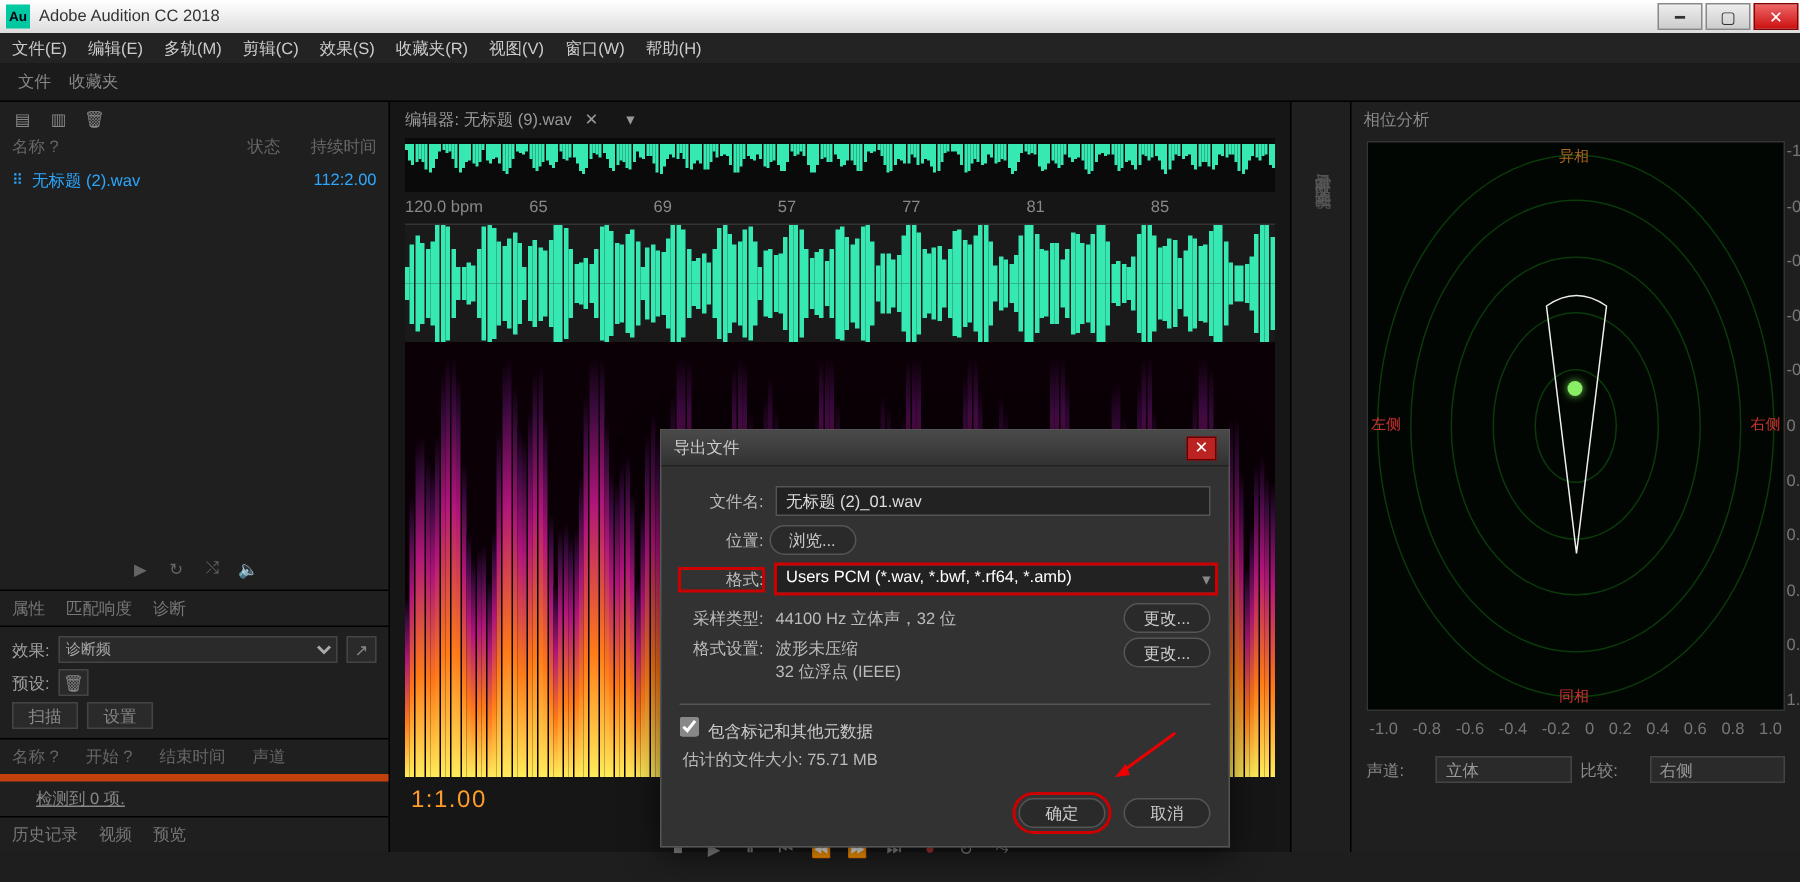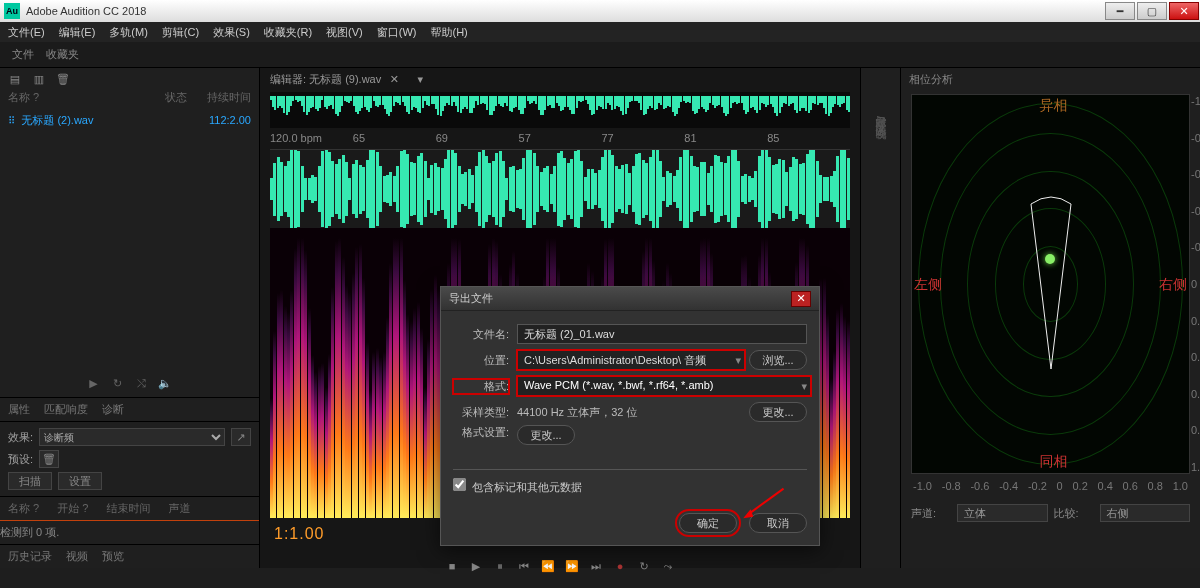--- a/index.html
+++ b/index.html
@@ -35,21 +35,21 @@
 .left .filerow .dur { margin-left: auto; }
 .left .spacer2 { flex: 1; }
 .left .transport { height: 28px; display: flex; align-items: center; justify-content: center; gap: 10px; color: #666; }
 .left .effects { padding: 4px 8px; border-top: 1px solid #000; }
 .left .effects .row { display: flex; align-items: center; height: 22px; gap: 6px; }
 .left .effects select { background: #2a2a2a; border: 1px solid #444; color: #aaa; height: 18px; flex: 1; font-size: 10px; }
 .left .effects .btn { width: 20px; height: 18px; background: #2a2a2a; border: 1px solid #444; display: flex; align-items: center; justify-content: center; color: #888; }
 .left .tabs2 { display:flex; gap:14px; padding:4px 8px; border-top:1px solid #000; color:#777;}
 .left .markers { padding: 4px 8px; border-top: 1px solid #000; }
 .left .markers .hdr { display: flex; gap: 18px; color: #666; font-size: 10px; }
-.left .status { padding: 4px 0; color: #888; border-top:1px solid #c2410c;}
+.left .status { padding: 4px 24px; color: #888; border-top:5px solid #c2410c;text-decoration:underline;}
 .left .histbar { display:flex; gap:14px; padding:4px 8px; border-top:1px solid #000; color:#777;}
 
 
 .center .header { height: 22px; display: flex; align-items: center; padding: 0 10px; color: #999; gap: 6px; }
 .center .overview { height: 36px; margin: 2px 10px; background: #0a0a0a; position: relative; overflow: hidden; }
 .center .ruler { height: 18px; margin: 4px 10px 0; display: flex; color: #888; font-size: 10px; border-bottom: 1px solid #333; }
 .center .ruler span { flex: 1; }
 .center .wave { height: 78px; margin: 0 10px; background: #1a1a1a; position: relative; overflow: hidden; }
 .center .spectro { height: 290px; margin: 0 10px; background: #0a0006; position: relative; overflow: hidden; }
 .center .timebar { height: 28px; margin: 2px 10px 0; display: flex; align-items: center; }
@@ -60,21 +60,21 @@
 
 .wbar { position: absolute; bottom: 50%; background: #36e8b2; width: 3px; }
 .wbar2 { position: absolute; top: 50%; background: #36e8b2; width: 3px; }
 .ovbar { position:absolute; top:10%; bottom:10%; background:#36e8b2; width:2px;}
 .sflame { position:absolute; bottom:0; width:3px; }
 
 
 .farright .phasehdr { height:22px; display:flex; align-items:center; padding:0 8px; color:#888;}
 .farright .vect { height:380px; margin:4px 10px; background:#020602; position:relative; border:1px solid #333;}
 .farright .vaxis { position:absolute; border:1px solid #0a3a0a; border-radius:50%; }
-.farright .vlabel { position:absolute; color:#a62; font-size:14px;}
+.farright .vlabel { position:absolute; color:#a62; font-size:10px;}
 .farright .vscale { display:flex; justify-content:space-between; padding:2px 12px; color:#777; font-size:9px;}
 .farright .opts { padding:8px 10px; }
 .farright .opts .orow { display:flex; align-items:center; height:22px; gap:6px;}
 .farright .opts .lab { width:40px; color:#888; }
 .farright .opts .val { background:#2a2a2a; border:1px solid #444; color:#999; padding:1px 6px; flex:1; height:18px; display:flex; align-items:center;}
 .farright .dot { position:absolute; width:10px; height:10px; background:#8e6; border-radius:50%; box-shadow:0 0 6px #6c4;}
 .farright .needle { position:absolute; left:50%; top:50%; width:180px; height:180px; margin-left:-90px; margin-top:-90px;}
 
 
 .dialog { position: absolute; left: 440px; top: 286px; width: 380px; background: #323232; border: 1px solid #555; box-shadow: 0 4px 20px rgba(0,0,0,.6); color:#ccc;}
@@ -1069,40 +1069,41 @@
     <span>导出文件</span>
     <div class="dclose">✕</div>
   </div>
   <div class="dbody">
     <div class="drow">
       <span class="lab">文件名:</span>
       <input class="val" value="无标题 (2)_01.wav" style="">
     </div>
     <div class="drow">
       <span class="lab">位置:</span>
-      <div class="val hl-red">C:\Users\Administrator\Desktop\ 音频</div>
         <span class="caret">▾</span>
       <div class="dbtn">浏览...</div>
     </div>
     <div class="drow">
       <span class="lab hl-red">格式:</span>
-      <div class="val hl-red" style="color:#fff">Wave PCM (*.wav, *.bwf, *.rf64, *.amb)</div>
+      <div class="val hl-red" style="color:#fff">Users PCM (*.wav, *.bwf, *.rf64, *.amb)</div>
         <span class="caret">▾</span>
     </div>
     <div class="drow">
       <span class="lab">采样类型:</span>
       <span class="valtxt">44100 Hz 立体声，32 位</span>
       <div class="dbtn">更改...</div>
     </div>
     <div class="drow" style="align-items:flex-start;height:36px">
       <span class="lab">格式设置:</span>
+      <span class="valtxt"><span>波形未压缩</span><br><span>32 位浮点 (IEEE)</span></span>
       <div class="dbtn">更改...</div>
     </div>
     <div class="divider"></div>
     <div><input type="checkbox" class="chk" checked="" style=""><span>包含标记和其他元数据</span></div>
+    <div class="estimate"><span>估计的文件大小:</span> <span>75.71 MB</span></div>
   </div>
   <div class="foot">
     <div class="dbtn ok">确定</div>
     <div class="dbtn">取消</div>
   </div>
 </div>
 
 <div class="arrow">
   <svg viewBox="0 0 50 18">
       <line x1="48" y1="2" x2="6" y2="14" stroke="#e00" stroke-width="2"></line>

